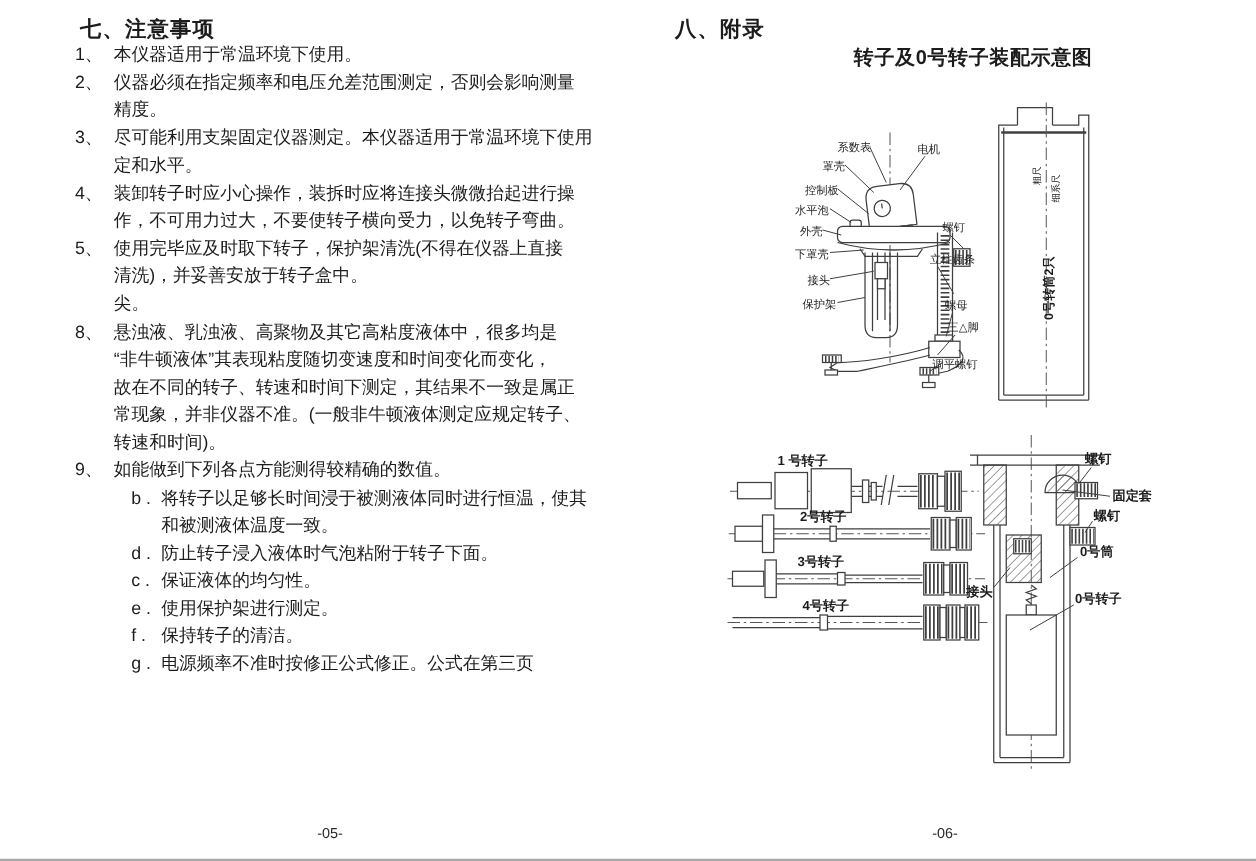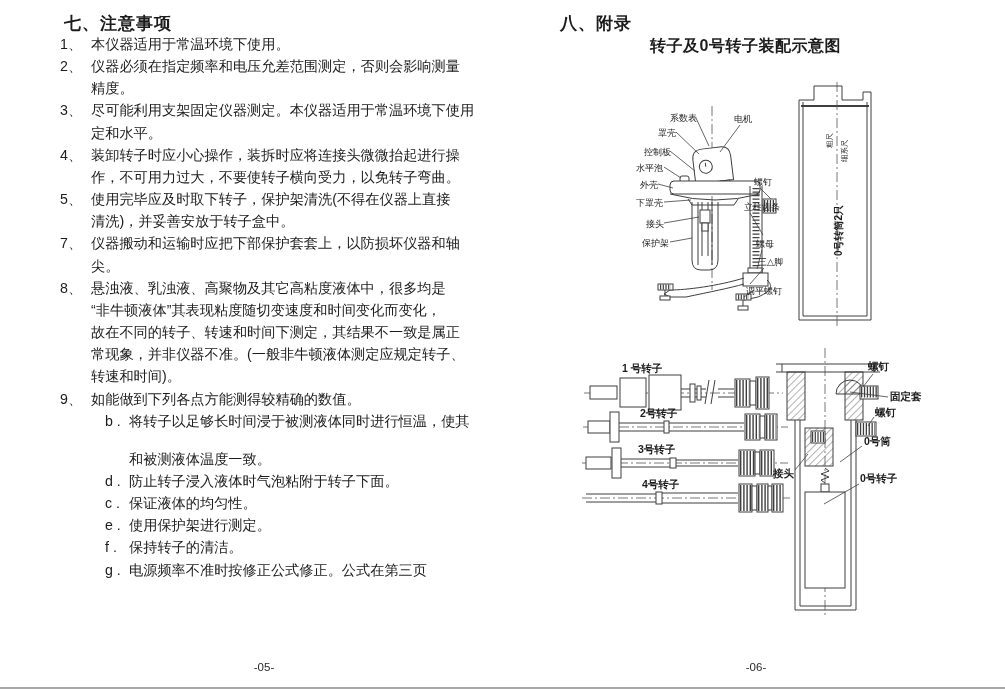--- a/index.html
+++ b/index.html
@@ -3,30 +3,30 @@
 <meta charset="utf-8">
 <style>
   html,body{margin:0;padding:0;}
   body{
     width:1005px;height:689px;position:relative;overflow:hidden;
     background:#ffffff;color:#1c1c1c;
     font-family:"Liberation Sans","DejaVu Sans",sans-serif;
   }
   .sec-title{position:absolute;font-size:17px;font-weight:bold;letter-spacing:1px;white-space:nowrap;}
   .t-left{left:64px;top:12px;}
-  .t-right{left:560px;top:12px;text-align:right;}
-  .fig-title{position:absolute;left:650px;top:36px;width:224px;text-align:left;
+  .t-right{left:540px;top:12px;text-align:right;}
+  .fig-title{position:absolute;left:650px;top:36px;width:224px;text-align:right;
     font-size:16px;font-weight:bold;letter-spacing:.5px;white-space:nowrap;}
   .notes{position:absolute;left:60px;top:33px;width:446px;font-size:14.2px;line-height:22.15px;}
   .ln{white-space:nowrap;}
   .no{display:inline-block;width:31px;}
   .cont{padding-left:31px;}
   .sub{padding-left:45px;}
   .sub .no{width:24px;}
-  .subcont{padding-left:69px;margin-top:16px;}
+  .subcont{padding-left:69px;}
   .pgnum{position:absolute;top:661px;width:60px;text-align:center;font-size:11.5px;color:#2a2a2a;}
   .pg-l{left:234px;}
   .pg-r{left:726px;}
   .figA{position:absolute;left:630px;top:78px;}
   .figB{position:absolute;left:578px;top:342px;}
   svg .s{stroke:#3f3f3f;fill:none;stroke-width:1;}
   svg .sw{stroke:#3f3f3f;fill:#ffffff;stroke-width:1;}
   svg .ld{stroke:#3f3f3f;fill:none;stroke-width:.8;}
   svg .cl{stroke:#555;fill:none;stroke-width:.8;stroke-dasharray:10 3 2 3;}
   svg text{fill:#1c1c1c;}
@@ -42,21 +42,20 @@
 <div class="notes">
   <div class="ln"><span class="no">1、</span><span>本仪器适用于常温环境下使用。</span></div>
   <div class="ln"><span class="no">2、</span><span>仪器必须在指定频率和电压允差范围测定，否则会影响测量</span></div>
   <div class="ln cont"><span>精度。</span></div>
   <div class="ln"><span class="no">3、</span><span>尽可能利用支架固定仪器测定。本仪器适用于常温环境下使用</span></div>
   <div class="ln cont"><span>定和水平。</span></div>
   <div class="ln"><span class="no">4、</span><span>装卸转子时应小心操作，装拆时应将连接头微微抬起进行操</span></div>
   <div class="ln cont"><span>作，不可用力过大，不要使转子横向受力，以免转子弯曲。</span></div>
   <div class="ln"><span class="no">5、</span><span>使用完毕应及时取下转子，保护架清洗(不得在仪器上直接</span></div>
   <div class="ln cont"><span>清洗)，并妥善安放于转子盒中。</span></div>
-  <div class="ln"><span class="no">7、</span><span>仪器搬动和运输时应把下部保护套套上，以防损坏仪器和轴</span></div>
   <div class="ln cont"><span>尖。</span></div>
   <div class="ln"><span class="no">8、</span><span>悬浊液、乳浊液、高聚物及其它高粘度液体中，很多均是</span></div>
   <div class="ln cont"><span>“非牛顿液体”其表现粘度随切变速度和时间变化而变化，</span></div>
   <div class="ln cont"><span>故在不同的转子、转速和时间下测定，其结果不一致是属正</span></div>
   <div class="ln cont"><span>常现象，并非仪器不准。(一般非牛顿液体测定应规定转子、</span></div>
   <div class="ln cont"><span>转速和时间)。</span></div>
   <div class="ln"><span class="no">9、</span><span>如能做到下列各点方能测得较精确的数值。</span></div>
   <div class="ln sub"><span class="no">b .</span><span>将转子以足够长时间浸于被测液体同时进行恒温，使其</span></div>
   <div class="ln subcont"><span>和被测液体温度一致。</span></div>
   <div class="ln sub"><span class="no">d .</span><span>防止转子浸入液体时气泡粘附于转子下面。</span></div>

